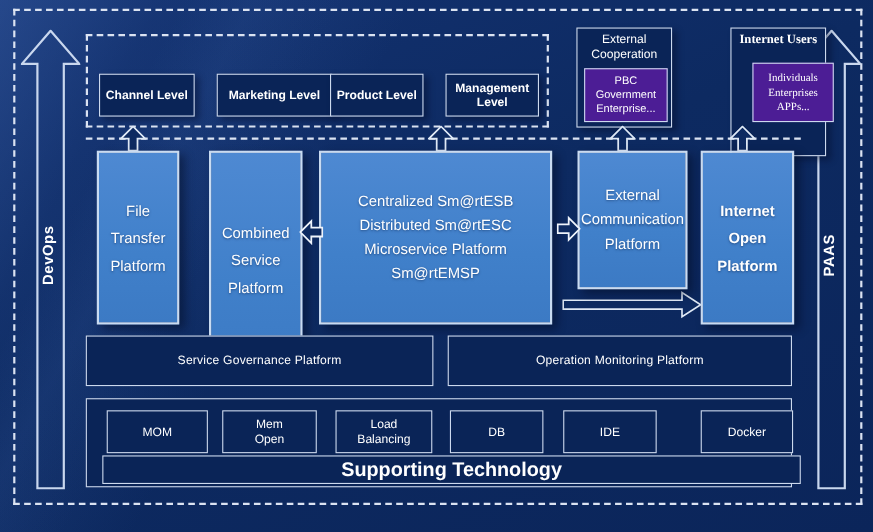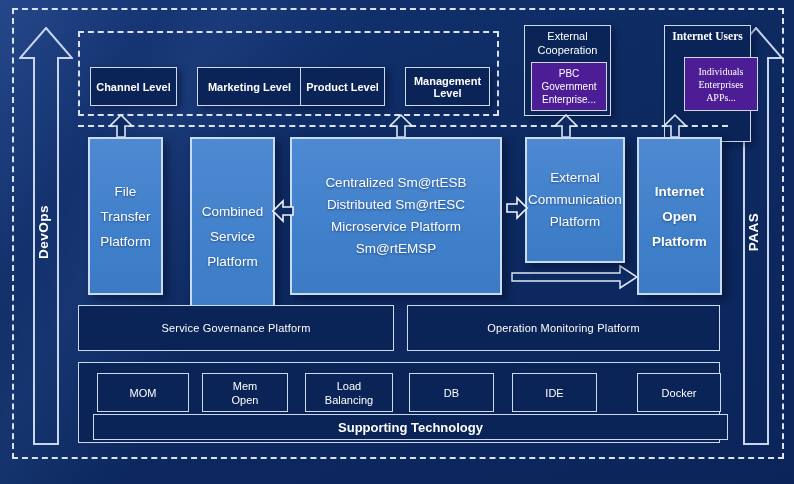--- a/index.html
+++ b/index.html
@@ -175,17 +175,17 @@
   <div class="abs darkbox techbox" style="left:409px;top:373px;width:85px;height:39px;">
     <span>DB</span>
   </div>
   <div class="abs darkbox techbox" style="left:512px;top:373px;width:85px;height:39px;">
     <span>IDE</span>
   </div>
   <div class="abs darkbox techbox" style="left:614px;top:373px;width:84px;height:39px;margin-left:23px;">
     <span>Docker</span>
   </div>
 
-  <div class="abs darkbox" style="left:93px;top:414px;width:635px;height:26px;font-weight:bold;font-size:13px;">
+  <div class="abs darkbox" style="left:93px;top:414px;width:635px;height:26px;font-weight:bold;font-size:18px;">
     <span>Supporting Technology</span>
   </div>
 
 </div>
 
 </body></html>

